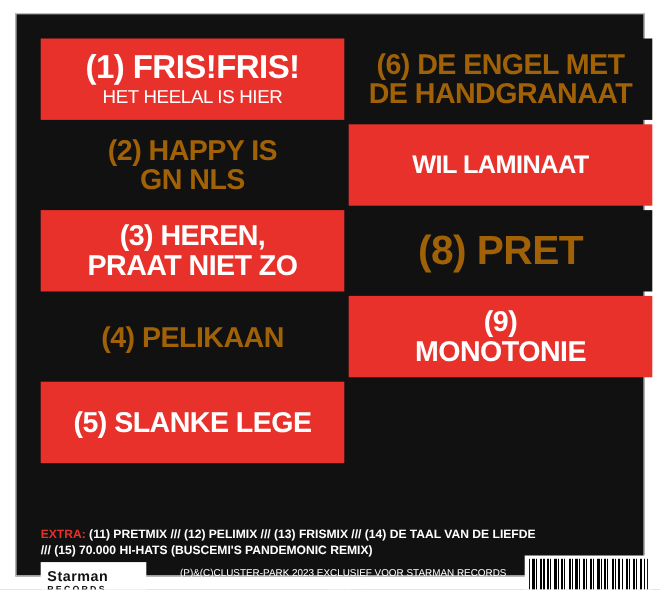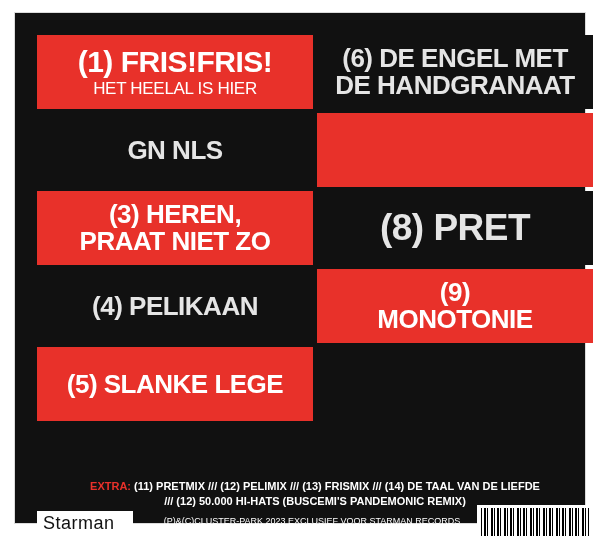--- a/index.html
+++ b/index.html
@@ -45,21 +45,21 @@
     flex-direction: column;
     align-items: center;
     justify-content: center;
     text-align: center;
     padding: 2px 6px;
     box-sizing: border-box;
     line-height: 1.02;
     overflow: hidden;
   }
   .cell.red { background: #e8312a; color: #ffffff; }
-  .cell.black { background: #111111; color: #e5e5e5; }
+  .cell.black { background: #111111; color: #a16207; }
 
   .title {
     font-weight: bold;
     font-stretch: condensed;
     letter-spacing: -0.5px;
     text-transform: uppercase;
   }
   .t-xl { font-size: 30px; }
   .t-lg { font-size: 26px; }
   .t-md { font-size: 23px; }
@@ -70,21 +70,21 @@
     letter-spacing: -0.3px;
     text-transform: uppercase;
     margin-top: 3px;
   }
 
   .extra {
     position: absolute;
     left: 22px;
     top: 466px;
     width: 556px;
-    text-align: center;
+    text-align: left;
     color: #ffffff;
     font-size: 11px;
     font-weight: bold;
     line-height: 1.35;
   }
   .extra .lead { color: #e8312a; }
 
   .footer {
     position: absolute;
     left: 22px;
@@ -100,22 +100,22 @@
     height: 34px;
     background: #ffffff;
     color: #111111;
     display: flex;
     flex-direction: column;
     justify-content: center;
     padding-left: 6px;
     box-sizing: border-box;
   }
   .logo .l1 {
-    font-size: 18px;
-    font-weight: normal;
+    font-size: 13px;
+    font-weight: bold;
     letter-spacing: 0.5px;
   }
   .logo .l2 {
     font-size: 8px;
     font-weight: bold;
     letter-spacing: 2px;
   }
   .legal {
     position: absolute;
     left: 110px;
@@ -159,24 +159,26 @@
         <div class="title t-xl">(1) FRIS!FRIS!</div>
         <div class="sub">HET HEELAL IS HIER</div>
       </div>
 
       <div class="cell black">
         <div class="title t-lg">(6) DE ENGEL MET</div>
         <div class="title t-lg">DE HANDGRANAAT</div>
       </div>
 
       <div class="cell black">
+        <div class="title t-lg">(2) HAPPY IS</div>
         <div class="title t-lg">GN NLS</div>
       </div>
 
       <div class="cell red">
+        <div class="title t-md">WIL LAMINAAT</div>
       </div>
 
       <div class="cell red">
         <div class="title t-lg">(3) HEREN,</div>
         <div class="title t-lg">PRAAT NIET ZO</div>
       </div>
 
       <div class="cell black">
         <div class="title t-xxl">(8) PRET</div>
       </div>
@@ -195,21 +197,21 @@
       </div>
 
 
     </div>
 
     <div class="extra">
       <div>
         <span class="lead">EXTRA:</span>
         <span>(11) PRETMIX /// (12) PELIMIX /// (13) FRISMIX /// (14) DE TAAL VAN DE LIEFDE</span>
       </div>
-      <div>/// (12) 50.000 HI-HATS (BUSCEMI'S PANDEMONIC REMIX)</div>
+      <div>/// (15) 70.000 HI-HATS (BUSCEMI'S PANDEMONIC REMIX)</div>
     </div>
 
     <div class="footer">
       <div class="logo">
         <div class="l1">Starman</div>
         <div class="l2">RECORDS</div>
       </div>
       <div class="legal">
         <div>(P)&amp;(C)CLUSTER-PARK 2023 EXCLUSIEF VOOR STARMAN RECORDS (SMR415)</div>
 

